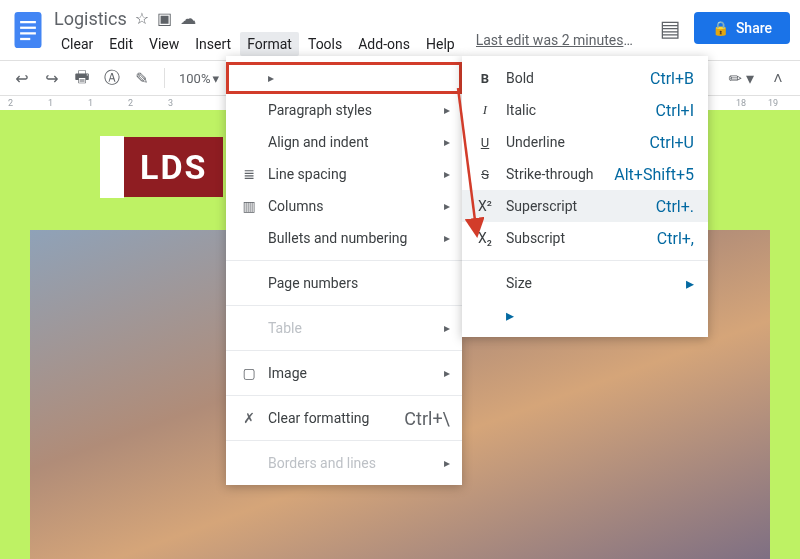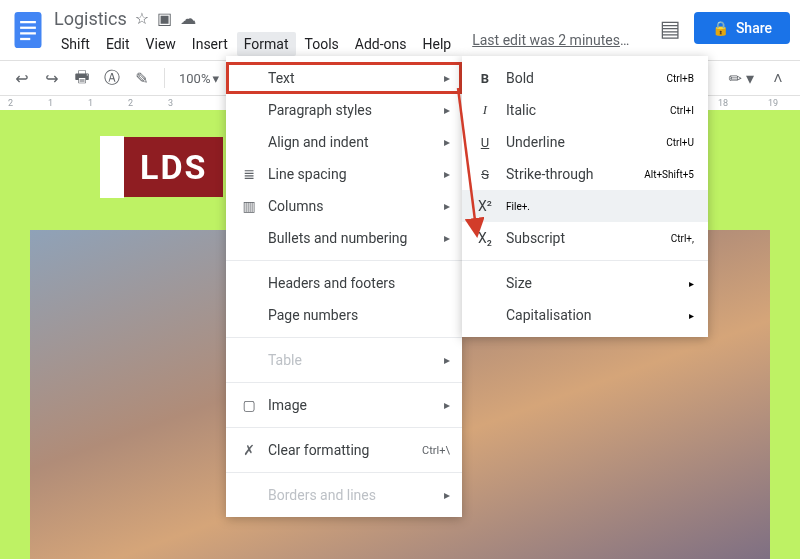--- a/index.html
+++ b/index.html
@@ -43,21 +43,21 @@
   .text-submenu { top:56px; left:462px; width:246px; padding:6px 0; }
   .ts-row { display:flex; align-items:center; height:32px; padding:0 14px; gap:12px; cursor:pointer; }
   .ts-row.hover { background:#eef1f3; }
   .ts-row .lead { width:18px; text-align:center; color:#5f6368; font-size:13px; }
   .ts-row .lead.b { font-weight:700; color:#3c4043; }
   .ts-row .lead.i { font-style:italic; font-family:serif; color:#3c4043; }
   .ts-row .lead.u { text-decoration:underline; color:#3c4043; }
   .ts-row .lead.s { text-decoration:line-through; color:#3c4043; }
   .ts-row .lead.sup { font-size:14px; color:#3c4043; }
   .ts-row .lab { flex:1; }
-  .ts-row .sc  { color:#000000; font-size:10px; }
+  .ts-row .sc  { color:#0369a1; font-size:16px; }
   .anno-arrow { position:absolute; top:88px; left:454px; pointer-events:none; }
   .ruler-inner { position:absolute; left:8px; right:8px; top:0; bottom:0; }
 </style>
 </head>
 <body>
 
 <div class="header">
   <div class="doc-icon">
     <svg viewBox="0 0 24 32">
         <rect width="24" height="32" rx="3" fill="#4285f4"></rect>
@@ -68,21 +68,21 @@
       </svg>
   </div>
   <div class="title-area">
     <div class="title-row">
       <span class="doc-title">Logistics</span>
       <span class="title-icon">☆</span>
       <span class="title-icon">▣</span>
       <span class="title-icon">☁</span>
     </div>
     <div class="menubar">
-      <span class="menu-item">Shift</span>
+      <span class="menu-item">Clear</span>
       <span class="menu-item">Edit</span>
       <span class="menu-item">View</span>
       <span class="menu-item">Insert</span>
       <span class="menu-item open">Format</span>
       <span class="menu-item">Tools</span>
       <span class="menu-item">Add-ons</span>
       <span class="menu-item">Help</span>
       <span class="last-edit">Last edit was 2 minutes …</span>
     </div>
   </div>
@@ -114,37 +114,36 @@
   <div class="ruler-inner">
     <span class="tick" style="left:0px">2</span>
     <span class="tick" style="left:40px">1</span>
     <span class="tick" style="left:80px">1</span>
     <span class="tick" style="left:120px">2</span>
     <span class="tick" style="left:160px">3</span>
     <span class="tick" style="left:560px">14</span>
     <span class="tick" style="left:600px">15</span>
     <span class="tick" style="left:640px">16</span>
     <span class="tick" style="left:680px">17</span>
-    <span class="tick" style="left:710px">18</span>
+    <span class="tick" style="left:728px">18</span>
     <span class="tick" style="left:760px">19</span>
   </div>
 </div>
 
 <div class="canvas">
   <div class="lds-badge">
     <div class="lds-left"></div>
     <div class="lds-right">LDS</div>
   </div>
   <div class="page-bg"></div>
 </div>
 
 <div class="dropdown format-menu">
   <div class="dm-row selected">
     <span class="lead"></span>
-    <span class="lab">Text</span>
     <span class="arr">▸</span>
   </div>
   <div class="dm-row">
     <span class="lead"></span>
     <span class="lab">Paragraph styles</span>
     <span class="arr">▸</span>
   </div>
   <div class="dm-row">
     <span class="lead"></span>
     <span class="lab">Align and indent</span>
@@ -161,43 +160,39 @@
     <span class="arr">▸</span>
   </div>
   <div class="dm-row">
     <span class="lead"></span>
     <span class="lab">Bullets and numbering</span>
     <span class="arr">▸</span>
   </div>
   <div class="dm-sep"></div>
   <div class="dm-row">
     <span class="lead"></span>
-    <span class="lab">Headers and footers</span>
-  </div>
-  <div class="dm-row">
-    <span class="lead"></span>
     <span class="lab">Page numbers</span>
   </div>
   <div class="dm-sep"></div>
   <div class="dm-row disabled">
     <span class="lead"></span>
     <span class="lab">Table</span>
     <span class="arr">▸</span>
   </div>
   <div class="dm-sep"></div>
   <div class="dm-row">
     <span class="lead">▢</span>
     <span class="lab">Image</span>
     <span class="arr">▸</span>
   </div>
   <div class="dm-sep"></div>
   <div class="dm-row">
     <span class="lead">✗</span>
     <span class="lab">Clear formatting</span>
-    <span class="sc" style="color:#5f6368;font-size:11px">Ctrl+\</span>
+    <span class="sc" style="color:#5f6368;font-size:18px">Ctrl+\</span>
   </div>
   <div class="dm-sep"></div>
   <div class="dm-row disabled">
     <span class="lead"></span>
     <span class="lab">Borders and lines</span>
     <span class="arr">▸</span>
   </div>
 </div>
 
 <div class="dropdown text-submenu">
@@ -216,36 +211,36 @@
     <span class="lab">Underline</span>
     <span class="sc">Ctrl+U</span>
   </div>
   <div class="ts-row">
     <span class="lead s">S</span>
     <span class="lab">Strike-through</span>
     <span class="sc">Alt+Shift+5</span>
   </div>
   <div class="ts-row hover">
     <span class="lead sup">X²</span>
-    <span class="sc">File+.</span>
+    <span class="lab">Superscript</span>
+    <span class="sc">Ctrl+.</span>
   </div>
   <div class="ts-row">
     <span class="lead sup">X₂</span>
     <span class="lab">Subscript</span>
     <span class="sc">Ctrl+,</span>
   </div>
   <div class="dm-sep"></div>
   <div class="ts-row">
     <span class="lead"></span>
     <span class="lab">Size</span>
     <span class="sc">▸</span>
   </div>
   <div class="ts-row">
     <span class="lead"></span>
-    <span class="lab">Capitalisation</span>
     <span class="sc">▸</span>
   </div>
 </div>
 
 <svg class="anno-arrow" width="30" height="150">
   <defs>
       <marker id="ah" markerWidth="8" markerHeight="8" refX="4" refY="4" orient="auto">
     <path d="M0,0 L8,4 L0,8 Z" fill="#d23c2a"></path>
       </marker>
     </defs>

